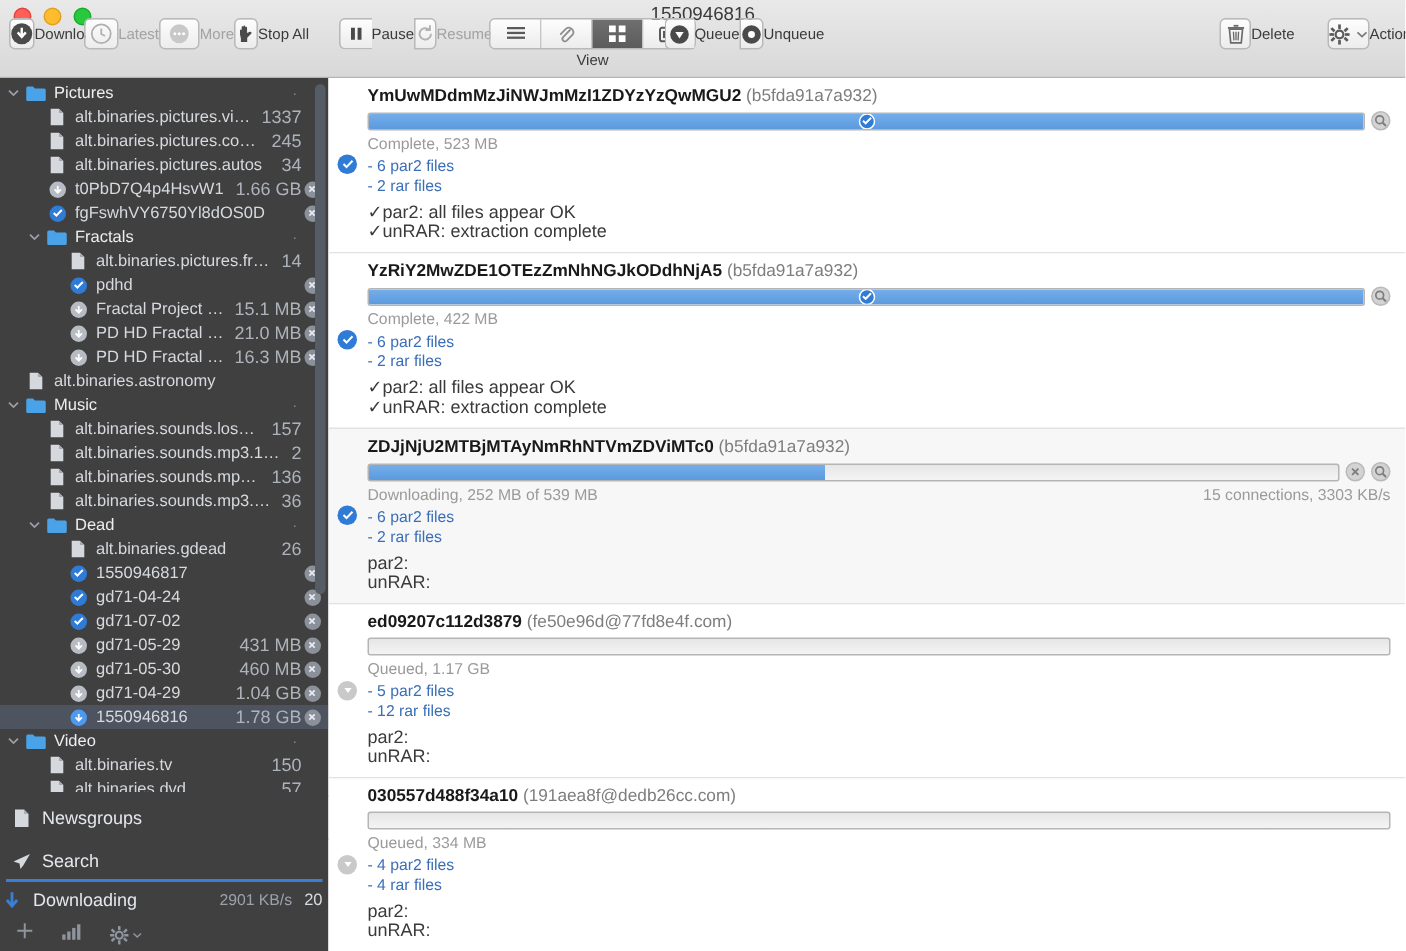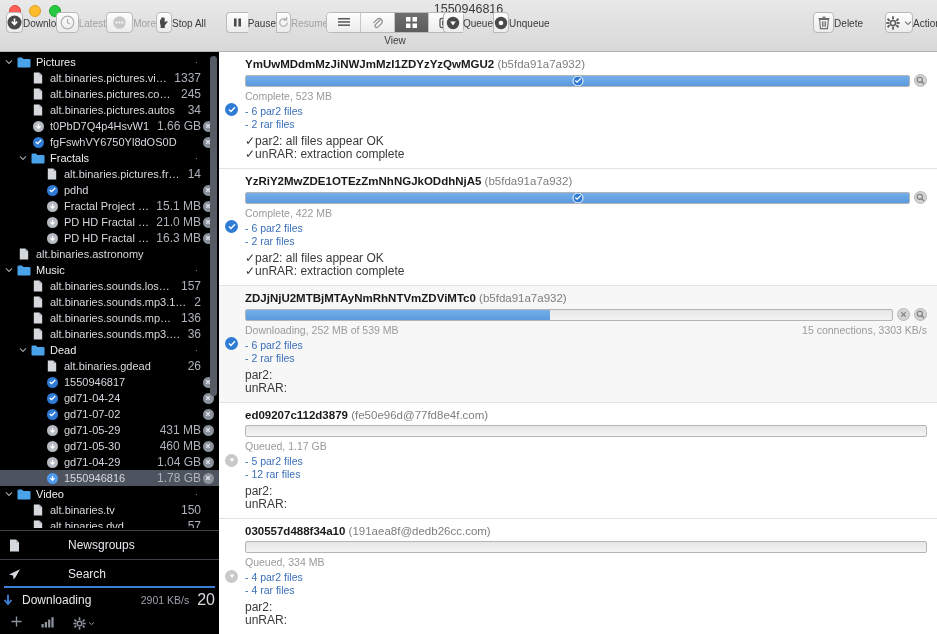--- a/index.html
+++ b/index.html
@@ -76,21 +76,21 @@
 
   .ic { display: block; }
   .action-btn { width: 46px; }
 
   
   .body { flex: 1; display: flex; min-height: 0; }
 
   
   .sidebar {
     width: 219px; flex: 0 0 219px;
-    background: #000000;
+    background: #404040;
     display: flex; flex-direction: column;
     position: relative;
     color: #d6d9de;
   }
   .side-scroll {
     flex: 1; overflow: hidden; position: relative;
     padding-top: 2px;
   }
   .srow {
     height: 16px; display: flex; align-items: center;
@@ -125,27 +125,27 @@
   }
 
   .side-scrollbar {
     position: absolute; right: 2px; top: 4px;
     width: 7px; height: 340px;
     background: #565c66; border-radius: 4px;
   }
 
   .side-bottom { flex: 0 0 auto; }
   .sdiv { height: 1px; background: #3c4149; margin: 2px 0; }
-  .srow.big { height: 24px; font-size: 12px; padding-left: 6px; gap: 40px; }
+  .srow.big { height: 24px; font-size: 12px; padding-left: 6px; }
   .srow.big .slabel { color: #e4e7eb; padding-left: 6px; }
   .blue-line { height: 2px; background: #3a7fd5; margin: 0 4px; }
   .srow.dlstatus { height: 24px; font-size: 12px; padding-left: 0; }
   .srow.dlstatus .slabel { color: #e4e7eb; padding-left: 6px; }
   .dl-speed { font-size: 10.5px; color: #9ba1ab; }
-  .dl-count { font-size: 16px; color: #d6d9de; padding-left: 8px; }
+  .dl-count { font-size: 11px; color: #d6d9de; padding-left: 8px; }
   .side-footer {
     height: 22px; display: flex; align-items: center;
     gap: 18px; padding-left: 10px;
     color: #8f959f;
   }
 
   
   .main {
     flex: 1; background: #ffffff; overflow: hidden;
     position: relative;

